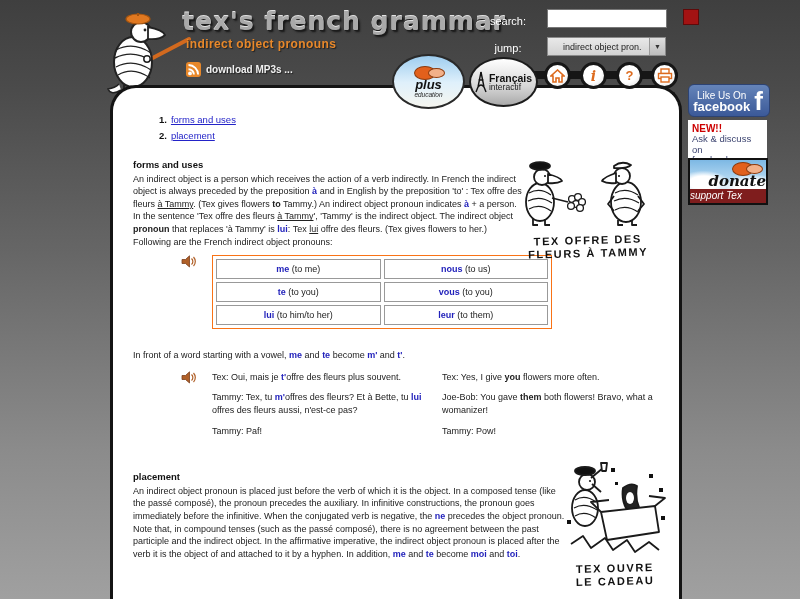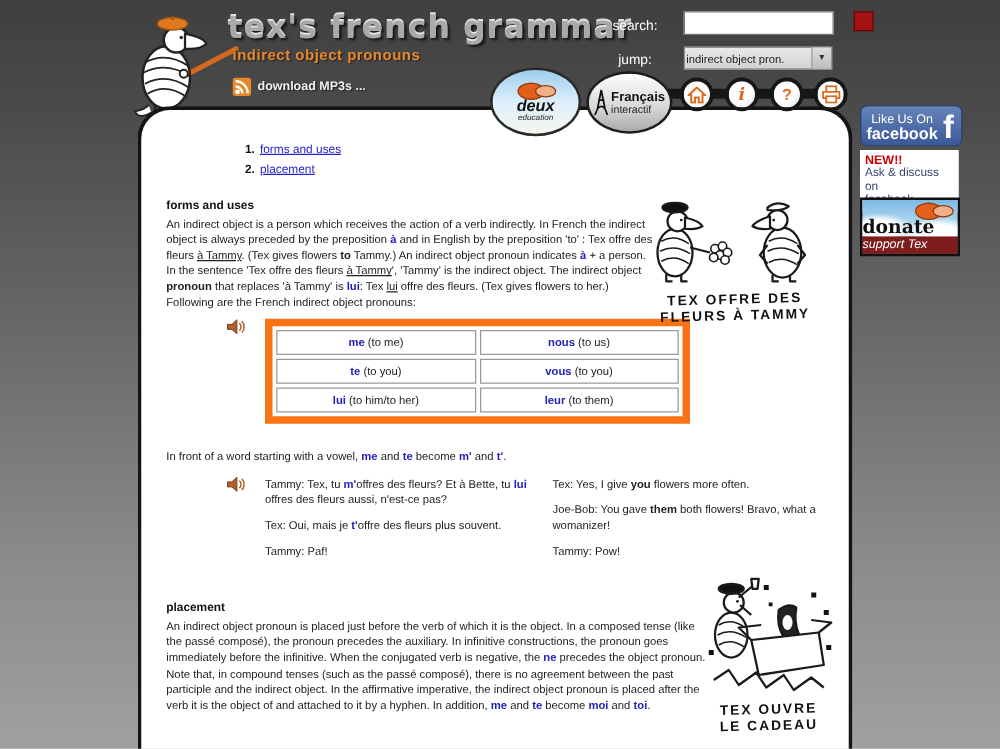--- a/index.html
+++ b/index.html
@@ -20,43 +20,43 @@
     text-shadow:1px 1px 1px #222}
   .download-row{left:186px;top:62px;display:flex;align-items:center;gap:5px;color:#f0f0f0;
     font-size:10px;font-weight:bold;text-shadow:1px 1px 1px #222;cursor:pointer}
   .search-label,.jump-label{color:#fff;font-size:11px;width:70px;text-align:center;left:473px}
   .search-label{top:15px}.jump-label{top:42px}
   .search-input{left:547px;top:9px;width:112px;height:17px;border:1px solid #777;background:#fff;
     font-size:10px;padding:0 3px}
   .go-btn{left:683px;top:9px;width:14px;height:14px;background:#a31313;border:1px solid #5f0a0a;cursor:pointer}
   .jump-select{left:547px;top:37px;width:117px;height:17px;background:linear-gradient(#e9e9e9,#d2d2d2);
     border:1px solid #8a8a8a;display:flex;align-items:center;font-size:9px;color:#222;cursor:pointer}
-  .jump-select .val{flex:1;padding-left:1px;white-space:nowrap;overflow:hidden}
+  .jump-select .val{flex:1;padding-left:15px;white-space:nowrap;overflow:hidden}
   .jump-select .arrow{width:15px;height:100%;background:linear-gradient(#dedede,#bdbdbd);
     border-left:1px solid #999;display:flex;align-items:center;justify-content:center;font-size:7px;color:#333}
 
   
   .panel{left:110px;top:85px;width:566px;height:540px;background:#fff;
     border:3px solid #141414;border-bottom:none;border-radius:26px 26px 0 0;overflow:hidden}
   .panel-inner{position:relative;width:100%;height:100%;font-size:9px;line-height:12.6px;color:#222}
   .flow{padding:24px 0 0 20px}
 
-  .toc{margin-left:63px;font-size:9.5px;line-height:16px}
+  .toc{margin-left:26px;font-size:9.5px;line-height:16px}
   .toc .num{font-weight:bold;color:#111;margin-right:4px}
   .toc a{color:#2323c8;text-decoration:underline;cursor:pointer}
 
   .sec-heading{font-weight:bold;color:#111;margin-top:15px;font-size:9.5px}
   .forms-para{width:392px;margin-top:1px}
   .rt-b{font-weight:bold}
   .rt-bb{font-weight:bold;color:#2222bb}
   .rt-u{text-decoration:underline}
 
   .table-row{display:flex;align-items:flex-start;margin-top:7px}
   .speaker{margin-left:48px;flex:0 0 auto;cursor:pointer}
-  .ptable{margin-left:16px;border-collapse:separate;border-spacing:3px;border:6px solid #f97316;
+  .ptable{margin-left:16px;border-collapse:separate;border-spacing:3px;border:1px solid #f97316;
     background:#fff;width:340px}
   .ptable td{border:1px solid #999;text-align:center;height:16px;font-size:9px;padding:1px 2px;width:50%}
 
   .vowel-note{margin-top:20px}
 
   .dlg-row{display:flex;align-items:flex-start;margin-top:9px}
   .dlg{margin-left:16px}
   .dlg p{margin:0 0 8px}
   .dlg-fr{width:220px}
   .dlg-en{width:222px;margin-left:10px}
@@ -100,22 +100,22 @@
   .fb-f{font-weight:bold;font-size:26px;margin:0 6px 0 0;line-height:26px}
   .new-box{left:688px;top:120px;width:72px;background:#fff;padding:3px 3px 4px 4px;cursor:pointer}
   .new-title{color:#c00;font-weight:bold;font-size:10px;line-height:11px}
   .new-text{color:#3c4470;font-size:9.5px;line-height:10.5px}
   .donate{left:688px;top:158px;width:76px;border:2px solid #111;cursor:pointer;box-sizing:content-box}
   .donate-top{height:29px;position:relative;
     background:radial-gradient(ellipse 26px 12px at 18% 78%,#fff 55%,rgba(255,255,255,0) 100%),
                radial-gradient(ellipse 30px 12px at 80% 90%,#fff 50%,rgba(255,255,255,0) 100%),
                linear-gradient(#7db8e4,#cfe8f8)}
   .donate-top .coerll{position:absolute;right:4px;top:2px}
-  .donate-word{position:absolute;left:0;right:0;bottom:0;text-align:left;
-    font-family:"DejaVu Serif",serif;font-weight:bold;font-size:15px;line-height:16px;color:#111}
+  .donate-word{position:absolute;left:0;right:0;bottom:0;text-align:right;
+    font-family:"DejaVu Serif",serif;font-style:italic;font-weight:bold;font-size:15px;line-height:16px;color:#111}
   .donate-bar{height:14px;background:#7f1d1d;color:#fff;text-align:left;
     font-style:italic;font-weight:normal;font-size:10px;line-height:14px}
 </style>
 </head>
 <body>
 
 <svg class="abs" style="left:103px;top:2px" width="88" height="96" viewBox="0 0 88 96">
   <line x1="42" y1="60" x2="86" y2="37" stroke="#d2691e" stroke-width="4" stroke-linecap="round"></line>
   <path d="M18,88 Q8,94 5,87 Q12,86 16,82" fill="#fff" stroke="#222" stroke-width="1.5"></path>
   <ellipse cx="30" cy="60" rx="19" ry="25" fill="#fff" stroke="#222" stroke-width="2"></ellipse>
@@ -196,22 +196,22 @@
       <div class="vowel-note"><span class="rt-n">In front of a word starting with a vowel, </span><span class="rt-bb">me</span><span class="rt-n"> and </span><span class="rt-bb">te</span><span class="rt-n"> become </span><span class="rt-bb">m'</span><span class="rt-n"> and </span><span class="rt-bb">t'</span><span class="rt-n">.</span></div>
 
       <div class="dlg-row">
         <span class="speaker">
           <svg width="15" height="13" viewBox="0 0 15 13">
             <polygon points="1,4.5 4.5,4.5 8.5,0.8 8.5,12 4.5,8.5 1,8.5" fill="#b06028" stroke="#7a3f1d" stroke-width="0.8"></polygon>
             <path d="M10.5,3.5 a4,4 0 0 1 0,6 M12.5,2 a6.5,6.5 0 0 1 0,9" fill="none" stroke="#b06028" stroke-width="1.2"></path>
           </svg>
         </span>
         <div class="dlg dlg-fr">
+          <p><span class="rt-n">Tex: Oui, mais je </span><span class="rt-bb">t'</span><span class="rt-n">offre des fleurs plus souvent.</span></p>
           <p><span class="rt-n">Tammy: Tex, tu </span><span class="rt-bb">m'</span><span class="rt-n">offres des fleurs? Et à Bette, tu </span><span class="rt-bb">lui</span><span class="rt-n"> offres des fleurs aussi, n'est-ce pas?</span></p>
-          <p><span class="rt-n">Tex: Oui, mais je </span><span class="rt-bb">t'</span><span class="rt-n">offre des fleurs plus souvent.</span></p>
           <p><span class="rt-n">Tammy: Paf!</span></p>
         </div>
         <div class="dlg dlg-en">
           <p><span class="rt-n">Tex: Yes, I give </span><span class="rt-b">you</span><span class="rt-n"> flowers more often.</span></p>
           <p><span class="rt-n">Joe-Bob: You gave </span><span class="rt-b">them</span><span class="rt-n"> both flowers! Bravo, what a womanizer!</span></p>
           <p><span class="rt-n">Tammy: Pow!</span></p>
         </div>
       </div>
 
       <div class="sec-heading" style="margin-top:26px">placement</div>
@@ -288,21 +288,21 @@
   </div>
 </div>
 
 <div class="abs band"></div>
 
 <div class="abs oval open-ed">
   <div class="coerll">
       <span class="c1"></span>
       <span class="c2"></span>
     </div>
-  <div class="o-main">deux</div>
+  <div class="o-main">plus</div>
   <div class="o-sub">education</div>
 </div>
 
 <div class="abs oval fi">
   <svg width="12" height="22" viewBox="0 0 12 22">
     <path d="M6,1 L9,16 M6,1 L3,16 M3.5,9 L8.5,9 M3,16 Q6,12 9,16 M1,21 Q3,16 3,16 M11,21 Q9,16 9,16" fill="none" stroke="#111" stroke-width="1.4"></path>
   </svg>
   <div class="fi-text">
     <div class="f-main">Français</div>
     <div class="f-sub">interactif</div>

